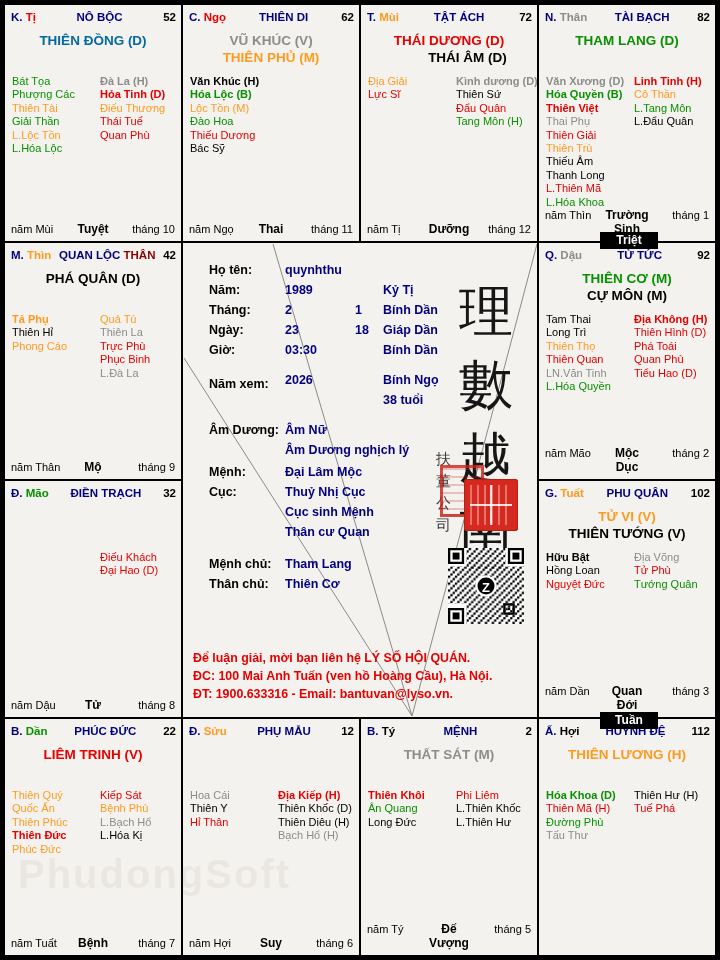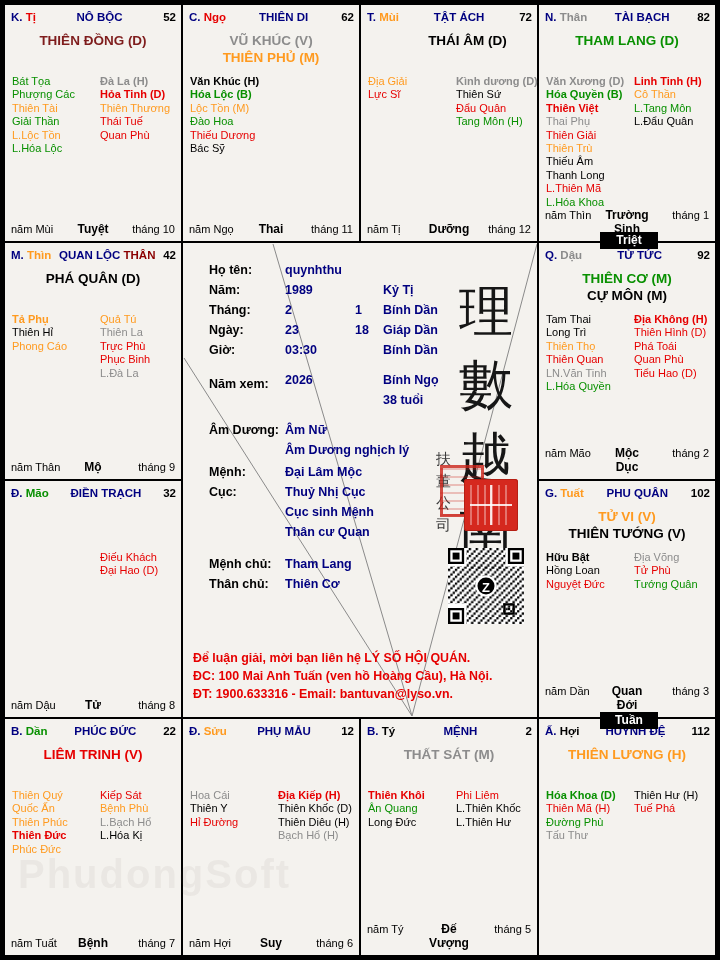--- a/index.html
+++ b/index.html
@@ -135,34 +135,34 @@
         <div class="company" style="top: 251px;">公</div>
         <div class="company" style="top: 273px;">司</div>
       </div>
   <div class="cell" style="grid-area: 1 / 1;">
         <div class="head">
           <span class="sb"><span style="color: rgb(0, 0, 128);">K. </span><span style="color: rgb(230, 0, 0);">Tị</span></span>
           <span class="pname"><span style="color: rgb(0, 0, 128);">NÔ BỘC</span></span>
           <span class="age">52</span>
         </div>
         <div class="mains">
-          <div class="mstar" style="color: #7f1d1d;">THIÊN ĐỒNG (D)</div>
+          <div class="mstar" style="color: #0369a1;">THIÊN ĐỒNG (D)</div>
         </div>
         <div class="scol scol-l">
           <div class="star" style="color: rgb(8, 144, 0);">Bát Tọa</div>
           <div class="star" style="color: rgb(8, 144, 0);">Phượng Các</div>
           <div class="star" style="color: rgb(255, 154, 31);">Thiên Tài</div>
           <div class="star" style="color: rgb(8, 144, 0);">Giải Thần</div>
           <div class="star" style="color: rgb(255, 154, 31);">L.Lộc Tồn</div>
           <div class="star" style="color: rgb(8, 144, 0);">L.Hóa Lộc</div>
         </div>
         <div class="scol scol-r">
           <div class="star b" style="color: rgb(140, 140, 140);">Đà La (H)</div>
           <div class="star b" style="color: rgb(230, 0, 0);">Hỏa Tinh (D)</div>
-          <div class="star" style="color: rgb(255, 154, 31);">Thiên Thương</div>
+          <div class="star" style="color: rgb(255, 154, 31);">Điếu Thương</div>
           <div class="star" style="color: rgb(230, 0, 0);">Thái Tuế</div>
           <div class="star" style="color: rgb(230, 0, 0);">Quan Phù</div>
         </div>
         <div class="cfoot">
           <span class="fy">năm Mùi</span>
           <span class="fs">Tuyệt</span>
           <span class="fm">tháng 10</span>
         </div>
       </div>
       <div class="cell" style="grid-area: 1 / 2;">
@@ -189,20 +189,21 @@
           <span class="fm">tháng 11</span>
         </div>
       </div>
       <div class="cell" style="grid-area: 1 / 3;">
         <div class="head">
           <span class="sb"><span style="color: rgb(0, 0, 128);">T. </span><span style="color: rgb(255, 154, 31);">Mùi</span></span>
           <span class="pname"><span style="color: rgb(0, 0, 128);">TẬT ÁCH</span></span>
           <span class="age">72</span>
         </div>
         <div class="mains">
+          <div class="mstar" style="color: rgb(230, 0, 0);">THÁI DƯƠNG (D)</div>
           <div class="mstar" style="color: rgb(0, 0, 0); margin-left: 37px;">THÁI ÂM (D)</div>
         </div>
         <div class="scol scol-l">
           <div class="star" style="color: rgb(255, 154, 31);">Địa Giải</div>
           <div class="star" style="color: rgb(230, 0, 0);">Lực Sĩ</div>
         </div>
         <div class="scol scol-r">
           <div class="star b" style="color: rgb(140, 140, 140);">Kình dương (D)</div>
           <div class="star" style="color: rgb(0, 0, 0);">Thiên Sứ</div>
           <div class="star" style="color: rgb(230, 0, 0);">Đẩu Quân</div>
@@ -380,21 +381,21 @@
       <div class="cell" style="grid-area: 4 / 2;">
         <div class="head">
           <span class="sb"><span style="color: rgb(0, 0, 128);">Đ. </span><span style="color: rgb(255, 154, 31);">Sửu</span></span>
           <span class="pname"><span style="color: rgb(0, 0, 128);">PHỤ MẪU</span></span>
           <span class="age">12</span>
         </div>
         <div class="mains"></div>
         <div class="scol scol-l">
           <div class="star" style="color: rgb(140, 140, 140);">Hoa Cái</div>
           <div class="star" style="color: rgb(0, 0, 0);">Thiên Y</div>
-          <div class="star" style="color: rgb(230, 0, 0);">Hỉ Đường</div>
+          <div class="star" style="color: rgb(230, 0, 0);">Hỉ Thân</div>
         </div>
         <div class="scol scol-r">
           <div class="star b" style="color: rgb(230, 0, 0);">Địa Kiếp (H)</div>
           <div class="star" style="color: rgb(0, 0, 0);">Thiên Khốc (D)</div>
           <div class="star" style="color: rgb(0, 0, 0);">Thiên Diêu (H)</div>
           <div class="star" style="color: rgb(140, 140, 140);">Bạch Hổ (H)</div>
         </div>
         <div class="cfoot">
           <span class="fy">năm Hợi</span>
           <span class="fs">Suy</span>

